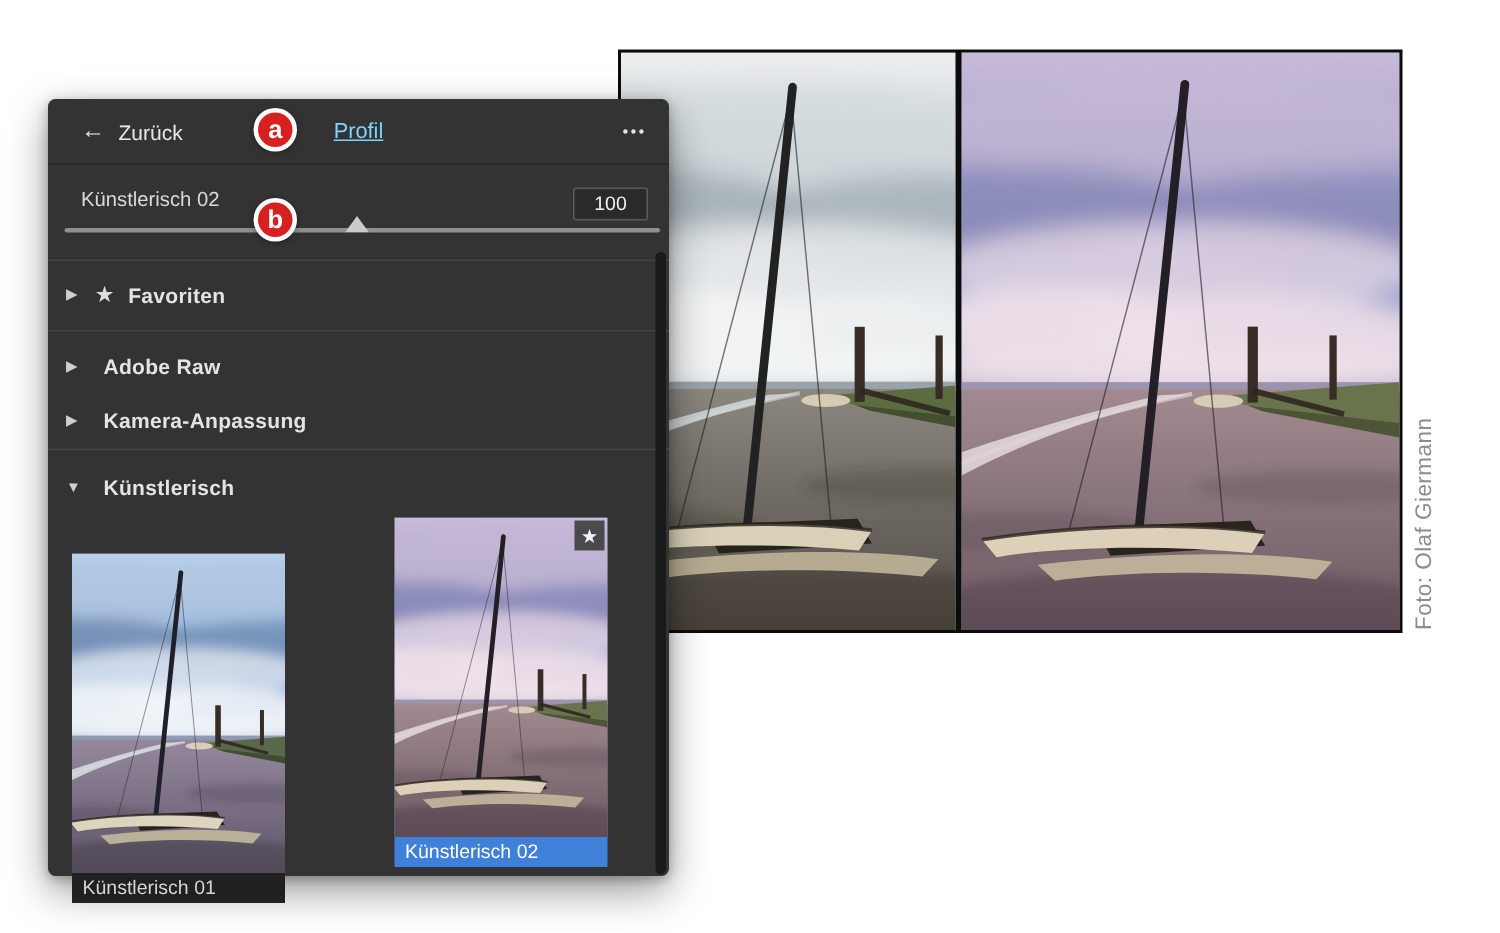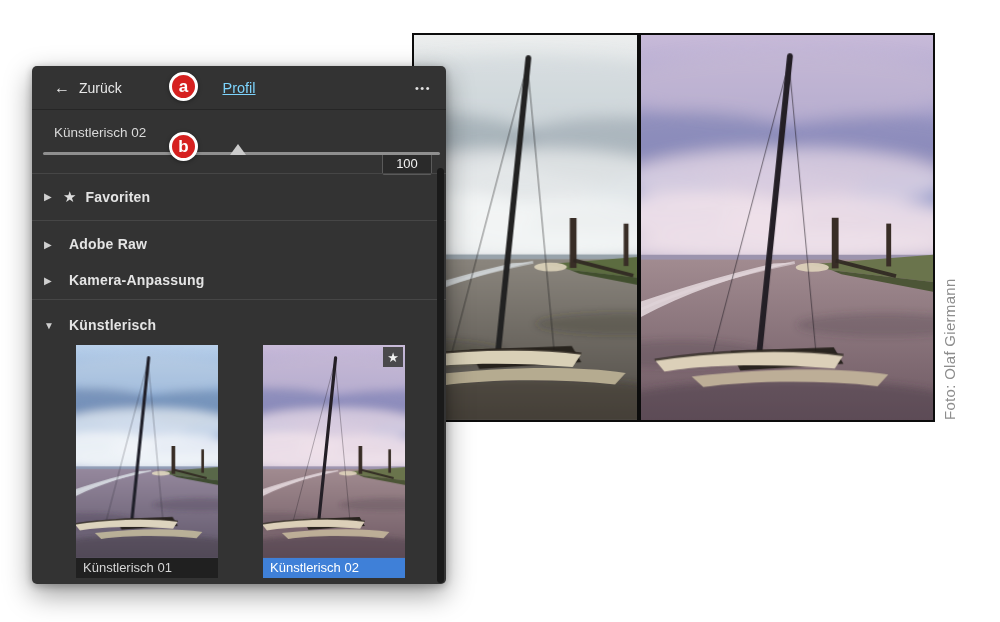--- a/index.html
+++ b/index.html
@@ -34,42 +34,42 @@
   .back-arrow { font-size:16px; line-height:1; }
   .panel-title { position:absolute; left:50%; transform:translateX(-50%);
                  font-size:14.5px; color:#7dd3fc;text-decoration:underline; }
   .menu-btn { margin-left:auto; background:none; border:none; color:#e3e3e3;
               font-size:11px; letter-spacing:1.5px; cursor:pointer; padding:4px 0; }
 
   .slider-block { position:absolute; left:0; top:44px; right:0; height:63px; }
   .slider-label { position:absolute; left:22px; top:15px; font-size:13.5px; color:#dadada; }
   .value-box { position:absolute; left:350px; top:15px; width:50px; height:22px;
                background:#2a2a2a; border:1px solid #5a5a5a; border-radius:2px;
-               font-size:13px; color:#f2f2f2; text-align:center; line-height:20px;margin-top:28px; }
+               font-size:13px; color:#f2f2f2; text-align:center; line-height:20px; }
   .slider-track { position:absolute; left:11px; top:42px; width:397px; height:3px;
                   background:#8f8f8f; border-radius:2px; }
   .slider-thumb { position:absolute; left:198px; top:34px; width:16px; height:11px;
                   background:#cbcbcb; clip-path:polygon(50% 0,100% 100%,0 100%); }
 
   .divider { position:absolute; left:0; right:0; height:1px; background:#464646; }
   .d1 { top:107px; } .d2 { top:154px; } .d3 { top:233px; }
 
   .section-row { position:absolute; left:0; right:0; display:flex; align-items:center;
                  padding-left:12px; cursor:pointer; }
   .row-fav   { top:107px; height:47px; }
   .row-adobe { top:160px; height:36px; }
   .row-kamera{ top:196px; height:36px; }
   .row-kunst { top:237px; height:44px; }
   .tri  { font-size:10px; color:#cfcfcf; width:14px; }
   .star { font-size:15px; color:#dedede; margin:0 9px 0 5px; line-height:1; }
   .sec-label { font-size:14px; color:#e4e4e4; letter-spacing:.2px;font-weight:bold; }
   .row-adobe .sec-label, .row-kamera .sec-label, .row-kunst .sec-label { margin-left:11px; }
 
   .thumb { position:absolute; top:279px; width:142px; height:233px; cursor:pointer; }
-  .thumb1 { left:44px; } .thumb2 { left:231px; }
+  .thumb1 { left:16px;margin-top:24px; } .thumb2 { left:231px; }
   .thumb-img { position:relative; width:100%; height:213px; overflow:hidden; background:#8f8bae; }
   .thumb-label { height:20px; line-height:20px; font-size:13px; padding-left:7px;
                  background:#202020; color:#d6d6d6; white-space:nowrap; overflow:hidden; }
   .thumb-label.selected { background:#3f80d8; color:#ffffff; }
   .fav-badge { position:absolute; top:2px; right:2px; width:20px; height:20px;
                background:rgba(64,64,64,.92); display:flex; align-items:center;
                justify-content:center; z-index:3; }
   .fav-badge span { font-size:13px; color:#f2f2f2; line-height:1; }
 
   .scrollbar { position:absolute; right:2px; top:102px; width:7px; height:415px;

